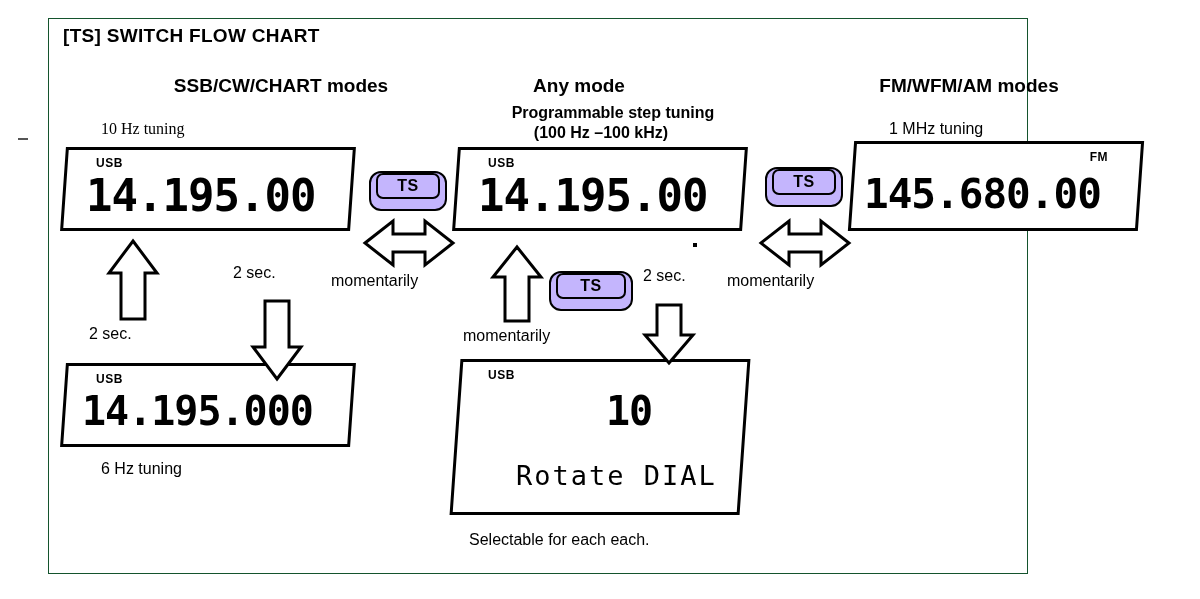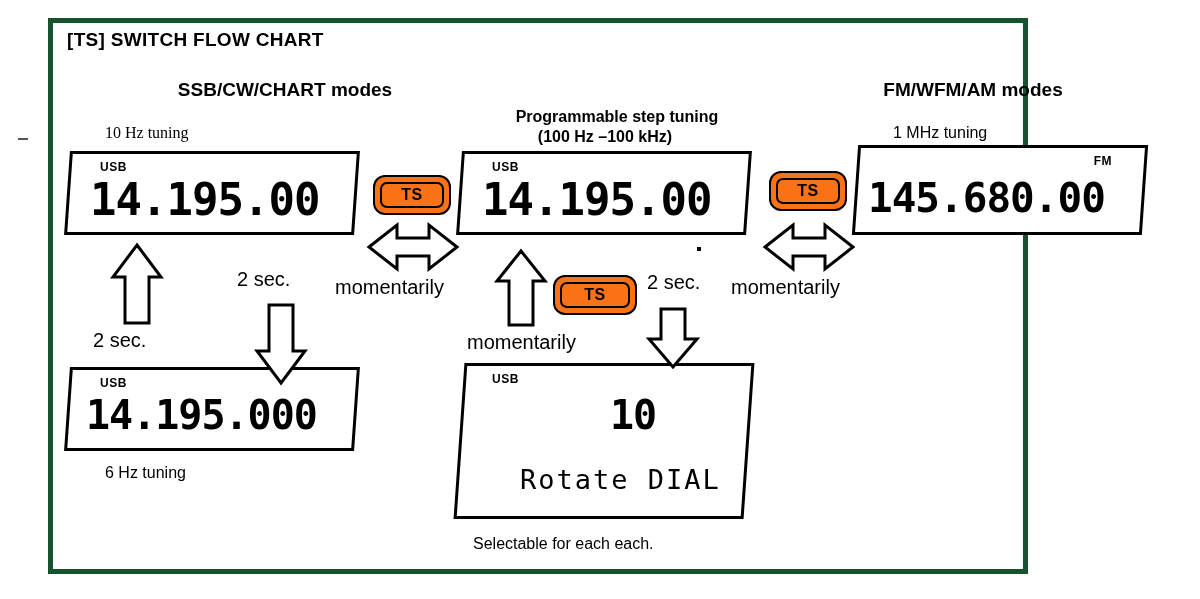--- a/index.html
+++ b/index.html
@@ -4,21 +4,21 @@
 <style>
   html, body { margin:0; padding:0; background:#ffffff; }
   body {
     width:1200px; height:599px; position:relative;
     font-family:"Liberation Sans", sans-serif;
     color:#000;
     overflow:hidden;
   }
   .frame {
     position:absolute; left:48px; top:18px; width:980px; height:556px;
-    border:5px solid #14532d; box-sizing:border-box; background:#fff;
+    border:1px solid #14532d; box-sizing:border-box; background:#fff;
   }
   .tick { position:absolute; left:18px; top:138px; width:10px; height:2px; background:#555; }
 
   .title {
     position:absolute; left:66px; top:28px;
     font-size:19px; font-weight:bold; letter-spacing:0.3px;
   }
 
   .col-head {
     position:absolute; font-size:19px; font-weight:bold; text-align:center;
@@ -54,46 +54,47 @@
     font-family:"DejaVu Sans Mono", monospace;
     font-size:27px;
     letter-spacing:2px;
     white-space:nowrap;
   }
 
   
   .tskey {
     position:absolute; box-sizing:border-box;
     border:2px solid #000; border-radius:12px;
-    background:#f97316;
-    display:flex; align-items:center; justify-content:center;
+    background:#c4b5fd;
+    display:flex; justify-content:center;
   }
   .tskey .cap {
     box-sizing:border-box; border:2px solid #000; border-radius:7px;
     width:calc(100% - 10px); height:calc(100% - 10px);
     display:flex; align-items:center; justify-content:center;
     font-size:16px; font-weight:bold; letter-spacing:0.5px;
   }
 
   .arrow { position:absolute; }
   .arrow svg { display:block; }
 
-  .label { position:absolute; font-size:20px; }
+  .label { position:absolute; font-size:16px; }
   .caption { position:absolute; font-size:16px; }
 </style>
 </head>
 <body>
 
 <div class="tick"></div>
 
 <div class="frame">
 
   <div class="title" style="left:14px; top:6px;">[TS] SWITCH FLOW CHART</div>
 
   <div class="col-head" style="left:22px; top:56px; width:420px;">SSB/CW/CHART modes</div>
+  <div class="col-head" style="left:400px; top:56px; width:260px;">Any mode</div>
   <div class="col-head" style="left:760px; top:56px; width:320px;">FM/WFM/AM modes</div>
 
   <div class="sub" style="left:414px; top:84px; width:300px;">Programmable step tuning</div>
   <div class="sub" style="left:402px; top:104px; width:300px;">(100 Hz –100 kHz)</div>
 
   <div class="small" style="left:52px; top:100px;font-family:Liberation Serif, serif;">10 Hz tuning</div>
   <div class="small" style="left:52px; top:440px;">6 Hz tuning</div>
   <div class="small" style="left:840px; top:100px;">1 MHz tuning</div>
   <div class="caption" style="left:420px; top:512px;">Selectable for each each.</div>
 

